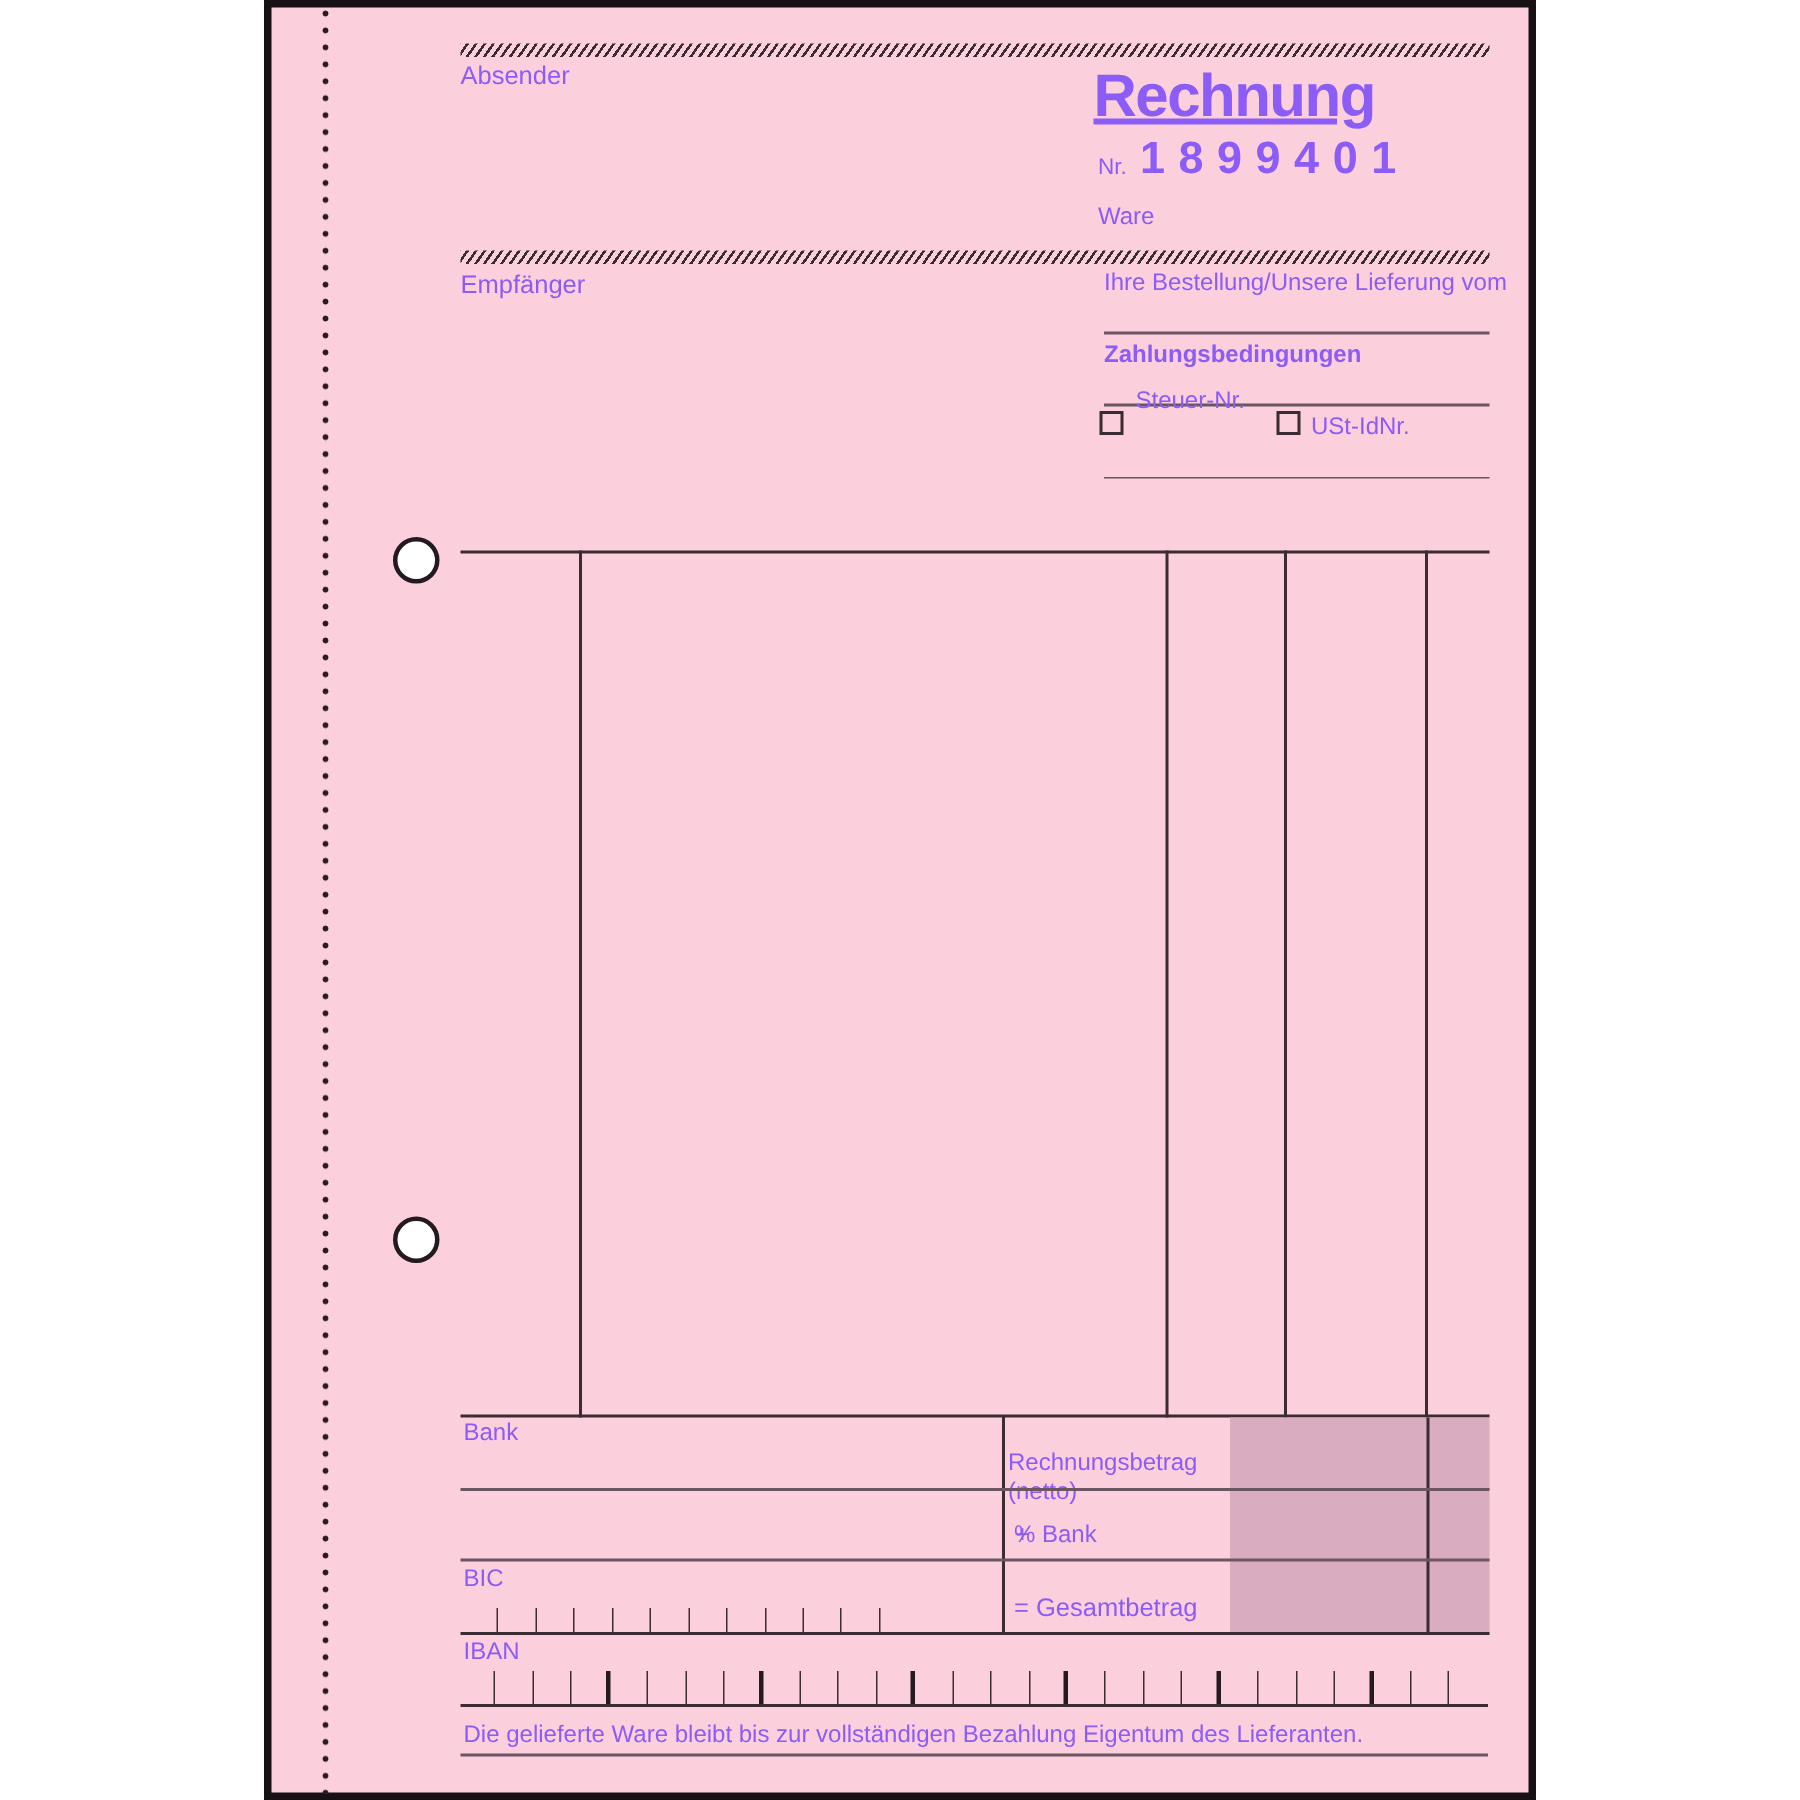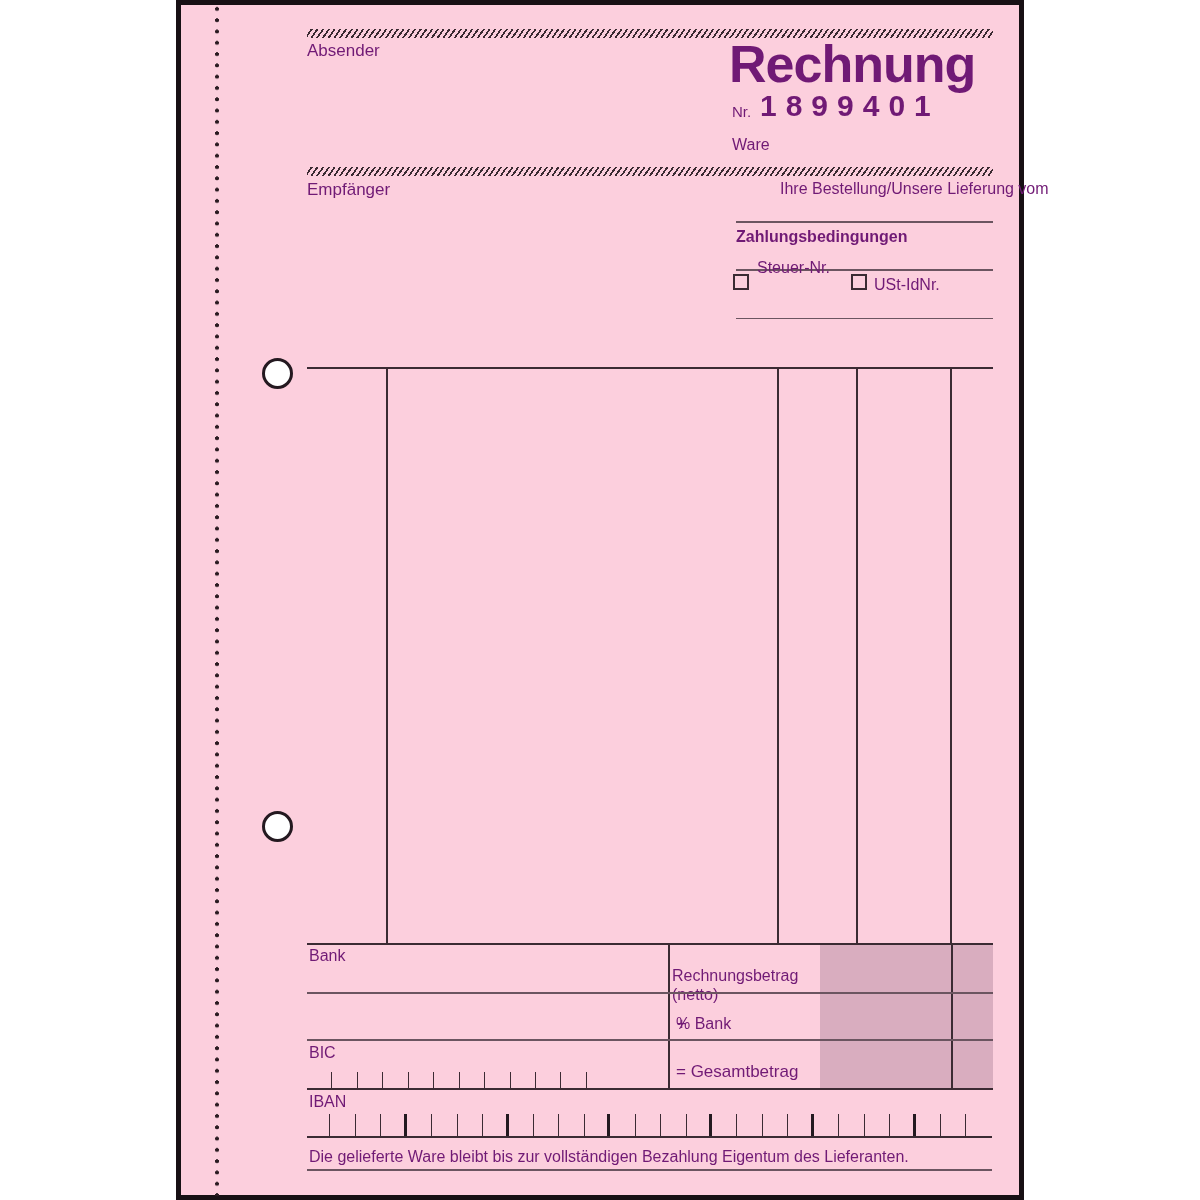--- a/index.html
+++ b/index.html
@@ -1,32 +1,32 @@
 <!DOCTYPE html>
 <html><head>
 <meta charset="utf-8">
 <style>
   html,body{margin:0;padding:0;background:#ffffff;}
   #canvas{position:relative;width:1200px;height:1200px;background:#ffffff;overflow:hidden;
-          font-family:"Liberation Sans", sans-serif;color:#701a75;}
+          font-family:"Liberation Sans", sans-serif;color:#8b5cf6;}
   .page{position:absolute;left:176px;top:0;width:848px;height:1200px;
         background:#fccfdd;border:5px solid #171014;box-sizing:border-box;}
   .perforation{position:absolute;left:214px;top:4px;width:6px;height:1192px;
         background-image:radial-gradient(circle 2px at 3px 5px,#2a1b21 1.7px,rgba(42,27,33,0) 2.2px);
         background-size:6px 11.3px;background-repeat:repeat-y;}
   .hatch{position:absolute;height:9px;
         background:repeating-linear-gradient(-55deg,rgba(58,42,49,0) 0 3px,#3a2a31 3px 4.7px);}
   .ln{position:absolute;background:#3b2b33;}
   .ln.thin{background:#6b5560;}
   .lbl{position:absolute;font-size:17px;line-height:19px;}
   .sm{font-size:16px;}
   .hole{position:absolute;width:31px;height:31px;border-radius:50%;background:#ffffff;
         border:3px solid #241920;box-sizing:border-box;}
   .cb{position:absolute;width:16px;height:16px;border:2px solid #3b2b33;box-sizing:border-box;}
-  .title{position:absolute;font-size:52px;font-weight:bold;letter-spacing:-1px;line-height:44px;}
+  .title{position:absolute;font-size:40px;font-weight:bold;letter-spacing:-1px;line-height:44px;text-decoration:underline;}
   .invnum{position:absolute;font-size:30px;font-weight:600;letter-spacing:9px;line-height:32px;}
   .shade{position:absolute;background:#d9adbf;}
   .ticks{position:absolute;display:flex;}
   .ticks span{width:25.45px;height:100%;border-right:1.7px solid #3b2b33;box-sizing:border-box;flex:none;}
   .ticks span.bold{border-right-width:3.2px;border-right-color:#241a20;}
   .ralign{text-align:left;}
 </style>
 </head>
 <body>
 
@@ -43,21 +43,21 @@
   <div class="lbl" style="left:307px;top:41px;">Absender</div>
 
   <div class="title" style="left:729px;top:42px;">Rechnung</div>
   <div class="lbl" style="left:732px;top:102px;font-size:15px;">Nr.</div>
   <div class="invnum" style="left:760px;top:90px;">1899401</div>
   <div class="lbl sm" style="left:732px;top:135px;">Ware</div>
 
   <div class="hatch" style="left:307px;top:167px;width:686px;"></div>
   <div class="lbl" style="left:307px;top:180px;">Empfänger</div>
 
-  <div class="lbl sm" style="left:780px;top:179px;text-align:center;">Ihre Bestellung/Unsere Lieferung vom</div>
+  <div class="lbl sm" style="left:736px;top:179px;text-align:center;">Ihre Bestellung/Unsere Lieferung vom</div>
   <div class="ln thin" style="left:736px;top:221px;width:257px;height:1.6px;"></div>
   <div class="lbl sm" style="left:736px;top:227px;font-weight:bold;">Zahlungsbedingungen</div>
   <div class="ln thin" style="left:736px;top:269px;width:257px;height:1.6px;"></div>
 
   <div class="cb" style="left:733px;top:274px;"></div>
   <div class="lbl sm" style="left:757px;top:258px;">Steuer-Nr.</div>
   <div class="cb" style="left:851px;top:274px;"></div>
   <div class="lbl sm" style="left:874px;top:275px;">USt-IdNr.</div>
   <div class="ln thin" style="left:736px;top:318px;width:257px;height:1.4px;"></div>
 

